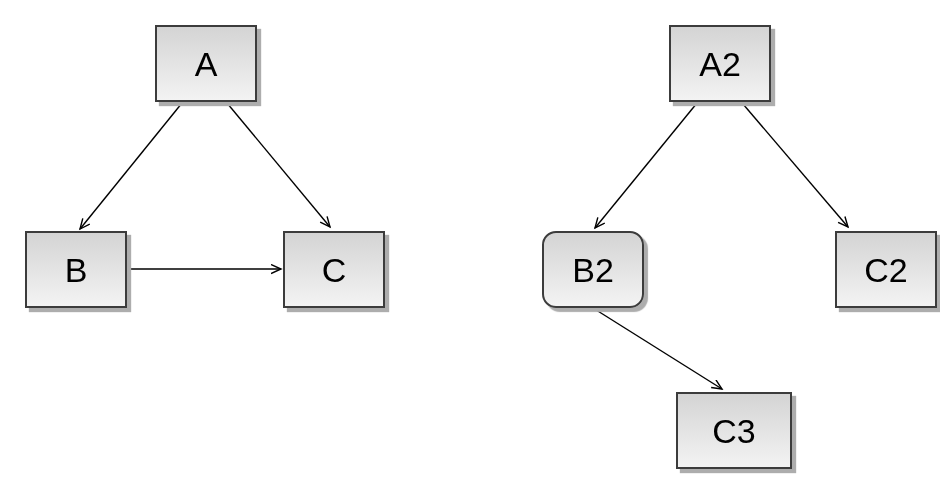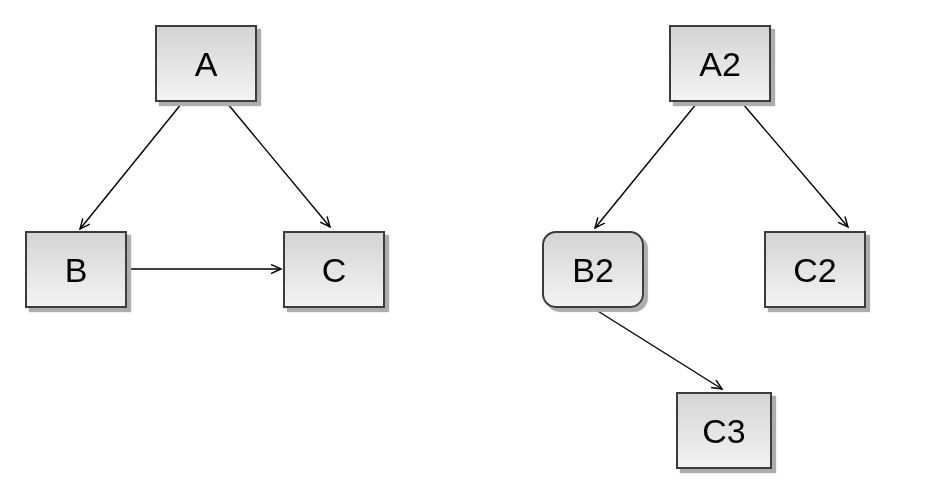--- a/index.html
+++ b/index.html
@@ -75,20 +75,20 @@
       </div>
       <div class="node" style="left: 283px; top: 231px; width: 102px; height: 77px;">
         <span class="node-label">C</span>
       </div>
       <div class="node" style="left: 669px; top: 25px; width: 102px; height: 77px;">
         <span class="node-label">A2</span>
       </div>
       <div class="node" style="left: 542px; top: 231px; width: 102px; height: 77px; border-radius: 14px;">
         <span class="node-label">B2</span>
       </div>
-      <div class="node" style="left: 764px; top: 231px; width: 102px; height: 77px;">
+      <div class="node" style="left: 835px; top: 231px; width: 102px; height: 77px;">
         <span class="node-label">C2</span>
       </div>
-      <div class="node" style="left: 676px; top: 392px; width: 96px; height: 77px;">
+      <div class="node" style="left: 676px; top: 392px; width: 116px; height: 77px;">
         <span class="node-label">C3</span>
       </div>
     </div>
 </div>
 
 </body></html>

